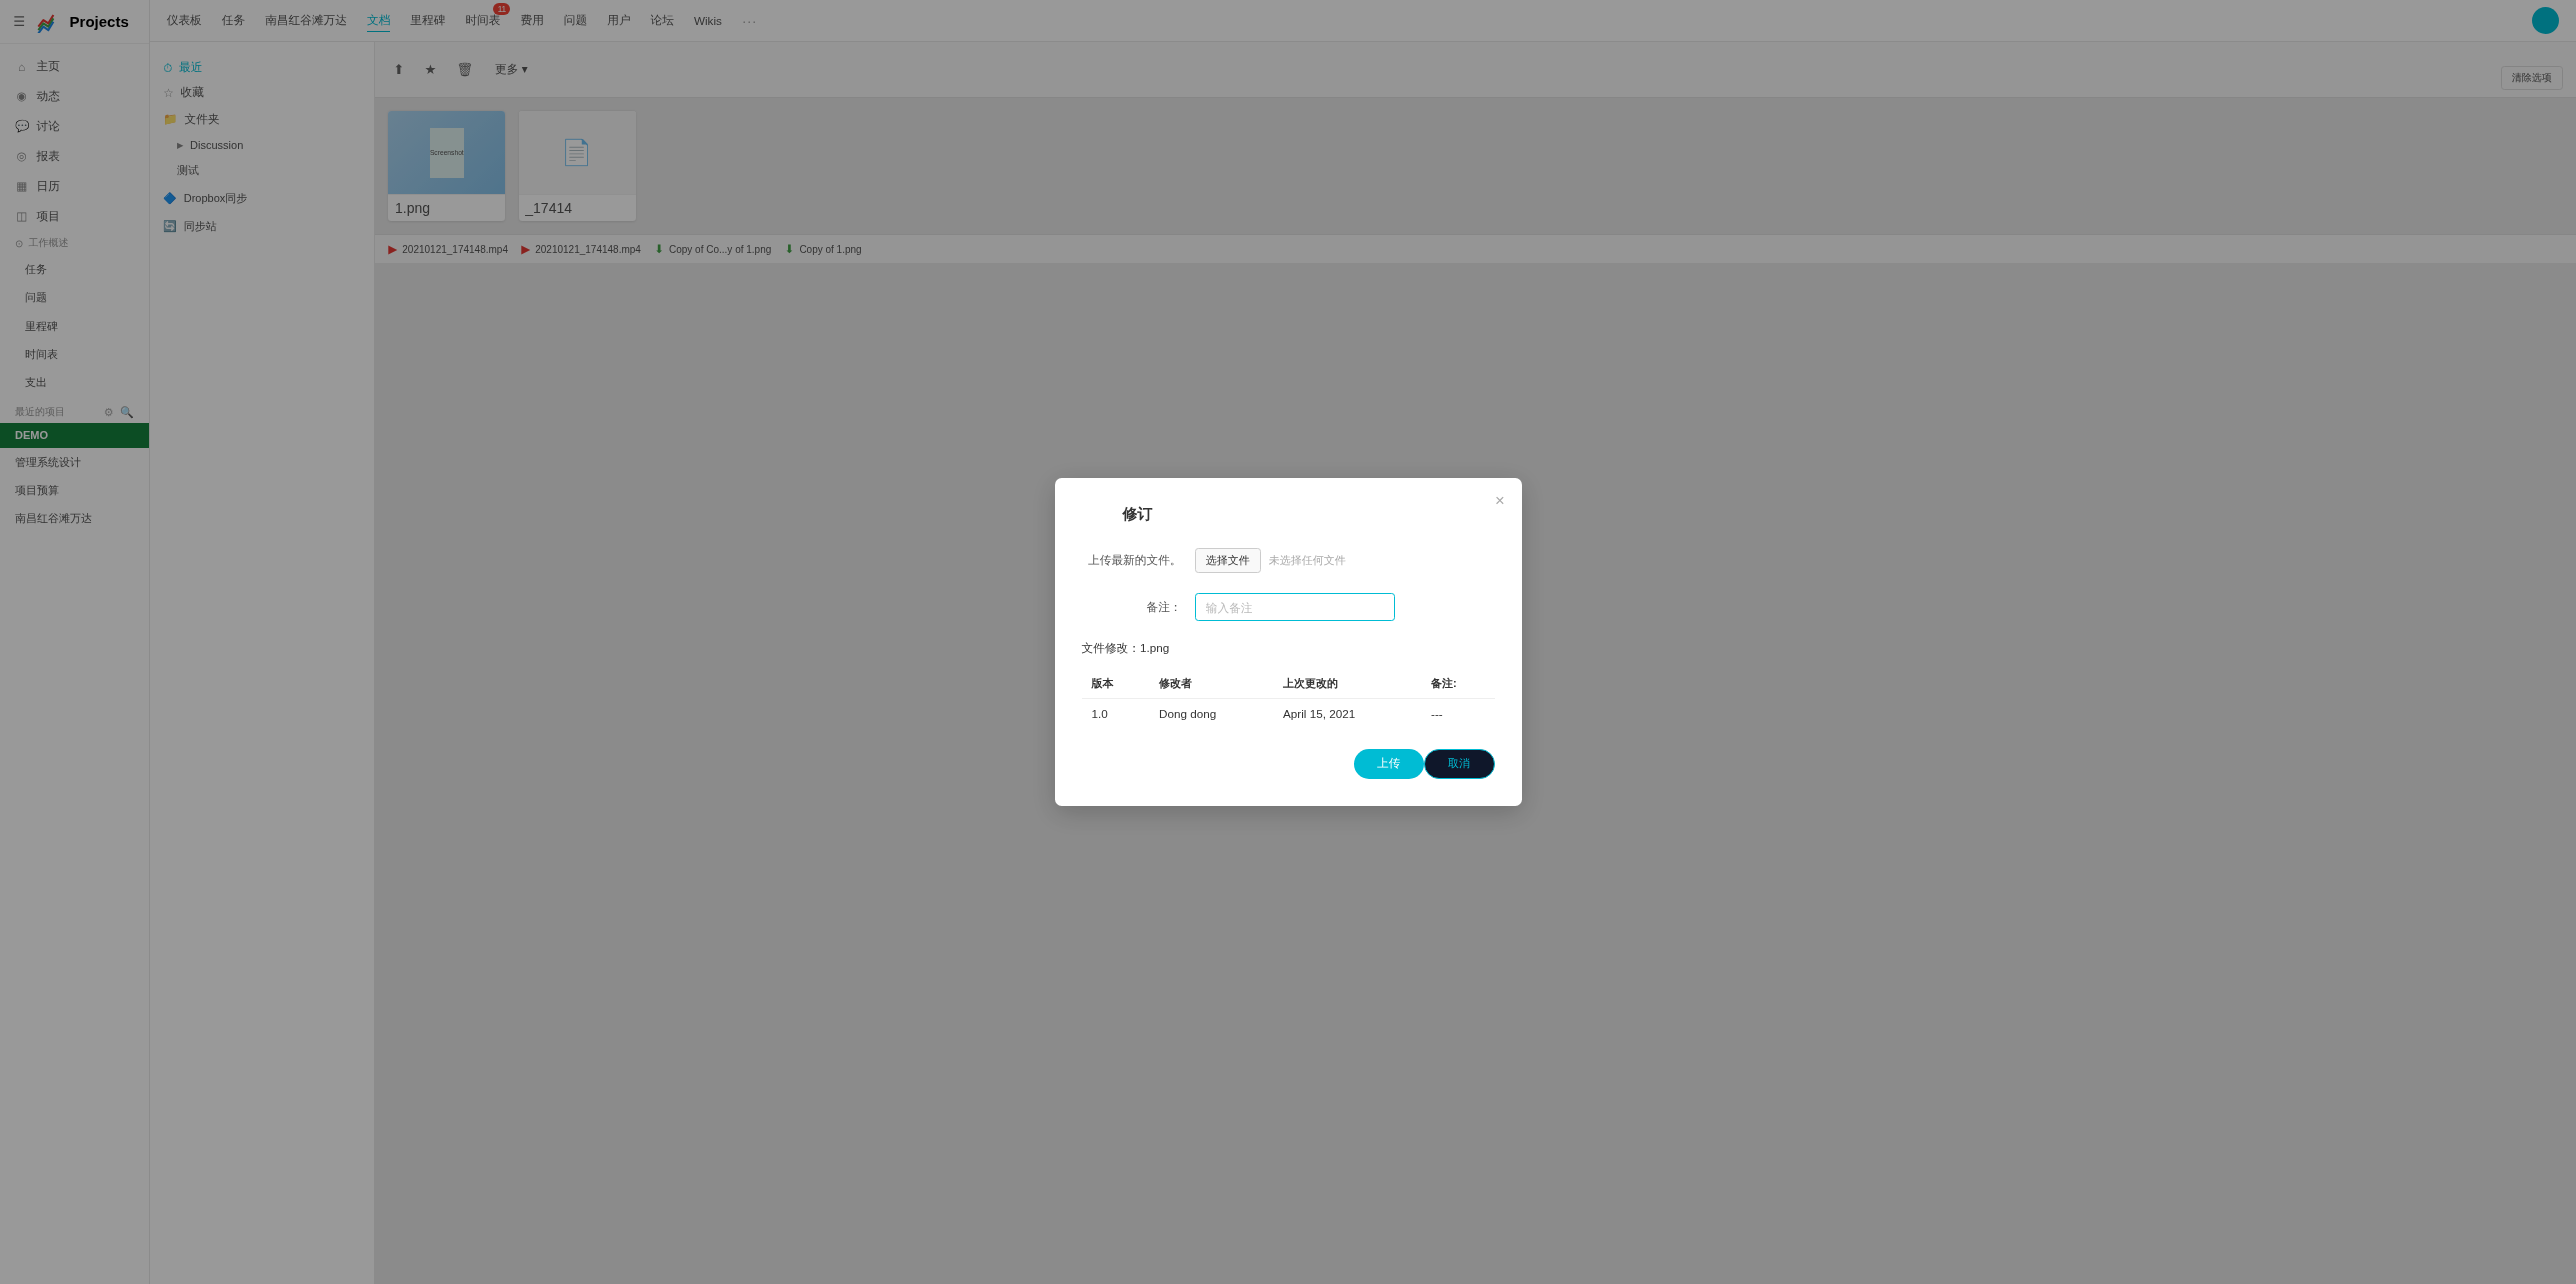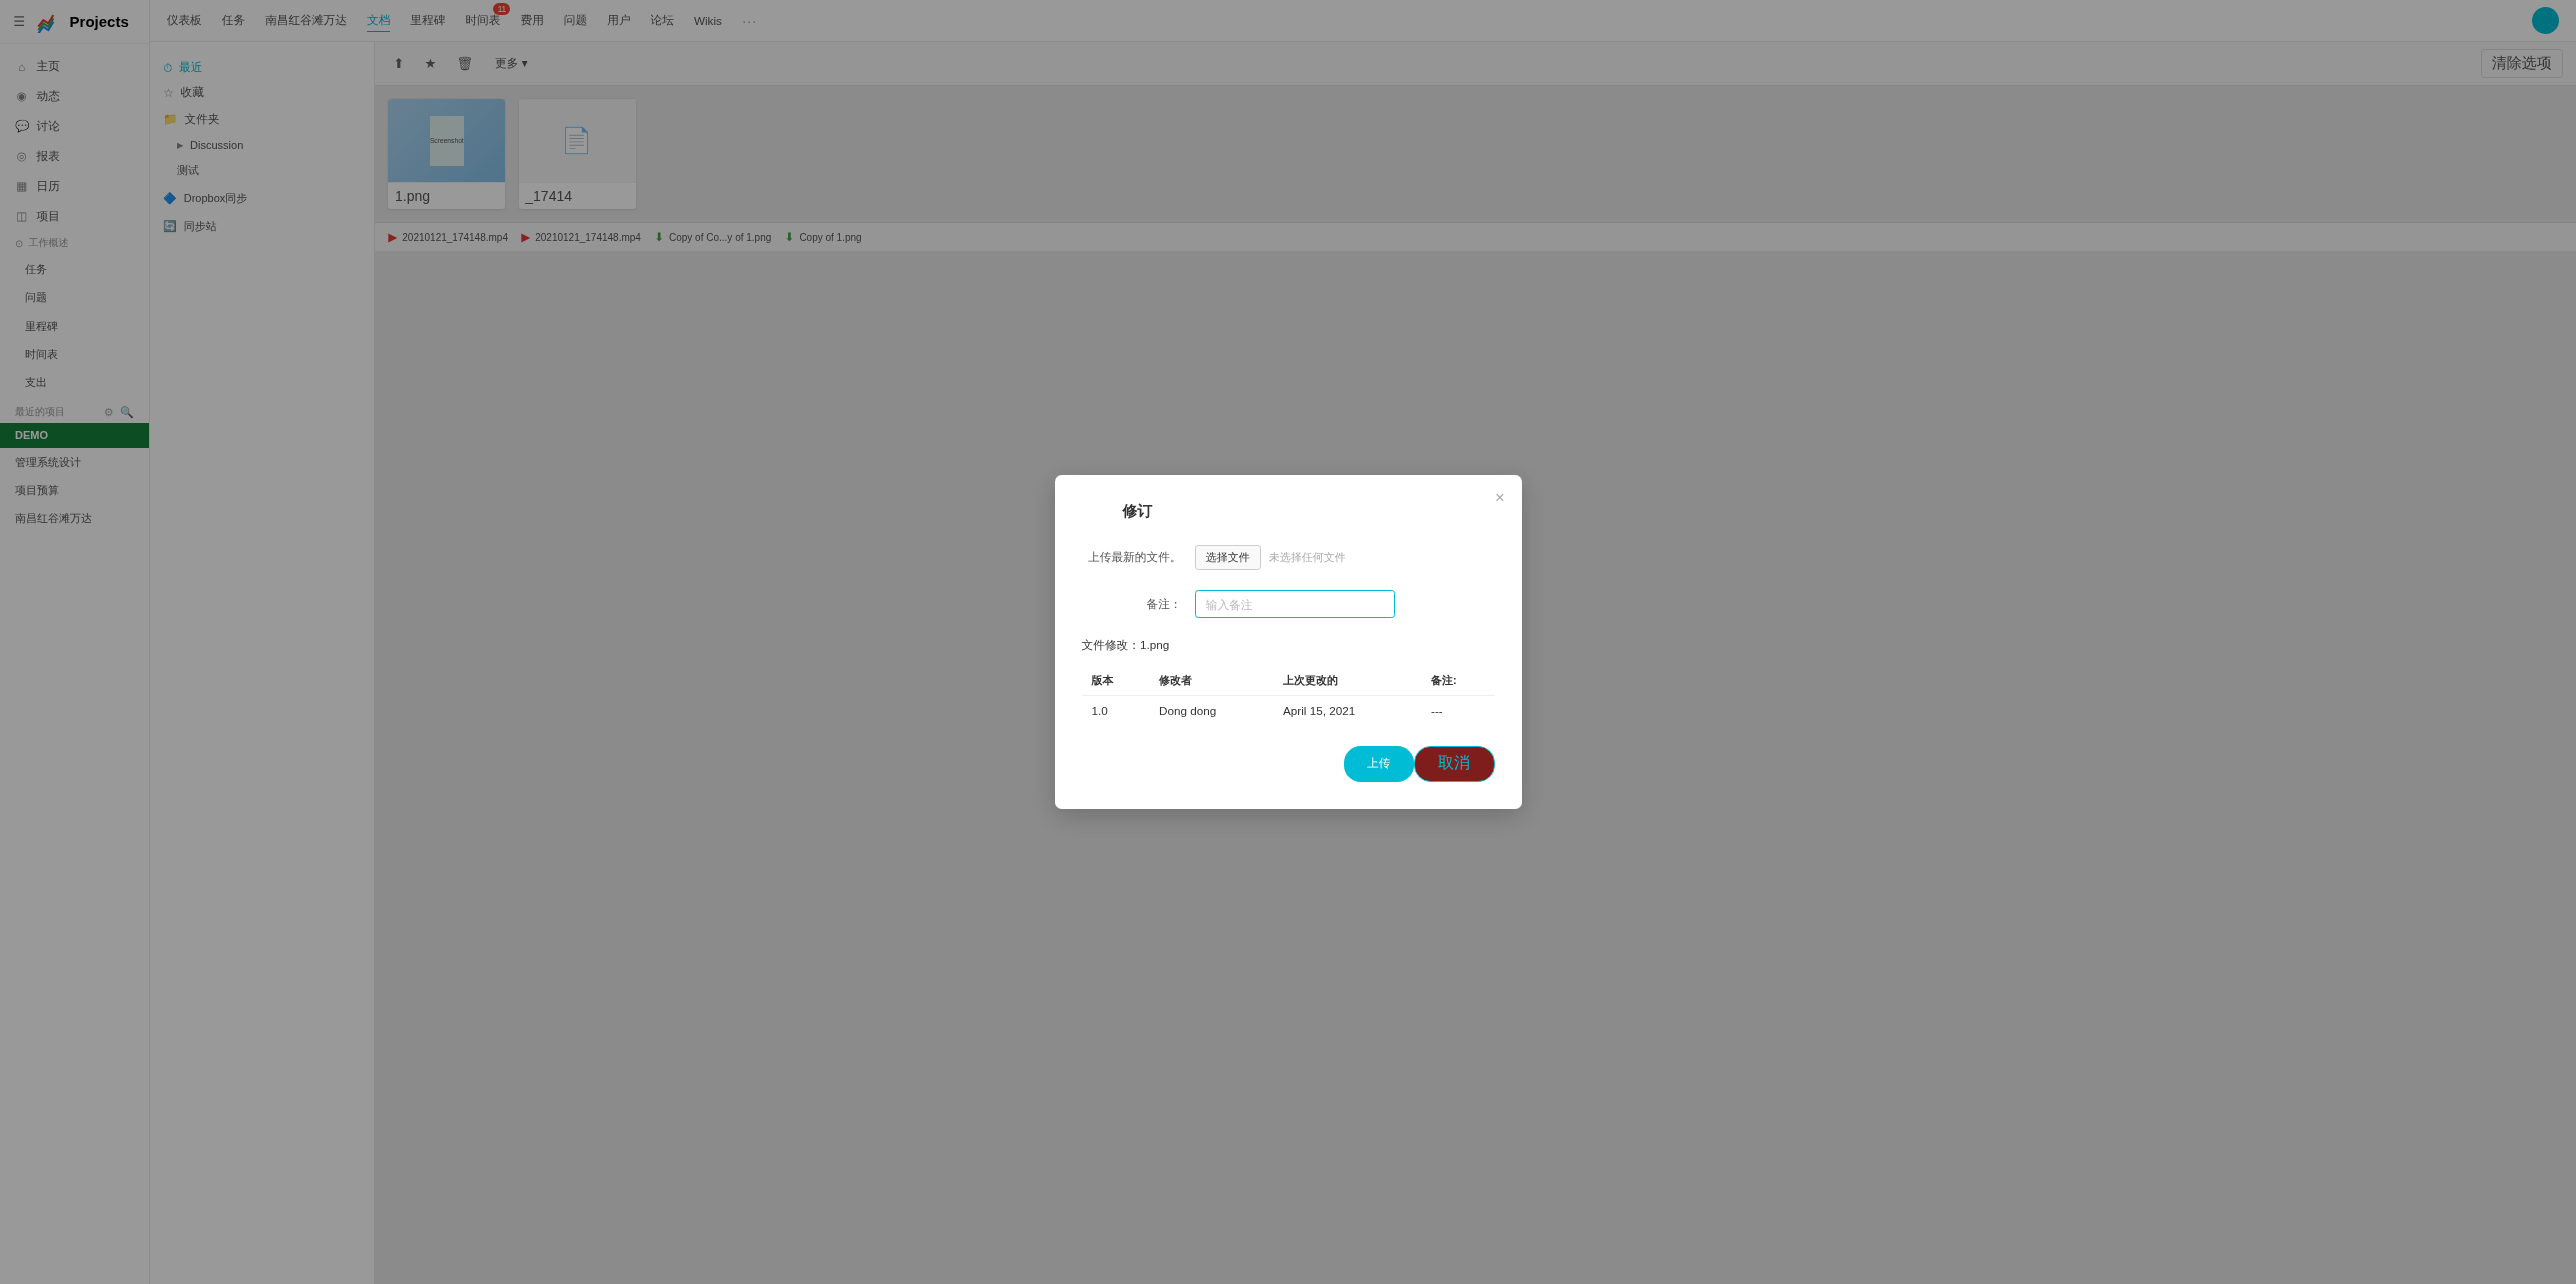--- a/index.html
+++ b/index.html
@@ -60,21 +60,21 @@
 
     .doc-dropbox { padding: 6.7px 13.3px; display: flex; align-items: center; gap: 6.7px; font-size: 11px; color: #555; cursor: pointer; }
 
     
     .doc-main { flex: 1; background: #e8e8e8; overflow: hidden; position: relative; }
 
     
     .doc-toolbar { background: #f9f9f9; border-bottom: 0.8px solid #e0e0e0; display: flex; align-items: center; padding: 6.7px 13.3px; gap: 10px; }
     .toolbar-btn { background: none; border: none; cursor: pointer; color: #666; font-size: 13.3px; padding: 3.3px 5px; border-radius: 3.3px; }
     .toolbar-more-btn { display: flex; align-items: center; gap: 3.3px; background: none; border: none; cursor: pointer; color: #555; font-size: 11.7px; padding: 3.3px 6.7px; border-radius: 3.3px; }
-    .clear-btn { margin-left: auto; background: none; border: 0.8px solid #ddd; color: #555; font-size: 15px; padding: 4.2px 10px; border-radius: 3.3px; cursor: pointer; }
+    .clear-btn { margin-left: auto; background: none; border: 0.8px solid #ddd; color: #555; font-size: 10px; padding: 4.2px 10px; border-radius: 3.3px; cursor: pointer; margin-top: 17px; }
 
     
     .section-label { padding: 8.3px 13.3px; font-size: 11px; color: #aaa; background: #f9f9f9; }
 
     
     .file-grid { display: flex; flex-wrap: wrap; gap: 13.3px; padding: 13.3px; background: #e8e8e8; }
     .file-thumb { width: 117px; background: #fff; border-radius: 3.3px; overflow: hidden; box-shadow: 0 0.8px 2.5px rgba(0,0,0,0.1); cursor: pointer; }
     .file-thumb-img { width: 100%; height: 83px; background: #ddd; display: flex; align-items: center; justify-content: center; color: #aaa; font-size: 10px; overflow: hidden; }
     .file-thumb-name { padding: 5px 6.7px; font-size: 14px; color: #555; border-top: 0.8px solid #f0f0f0; white-space: nowrap; overflow: hidden; text-overflow: ellipsis; }
 
@@ -100,21 +100,21 @@
     .modal-input::placeholder { color: #bbb; }
 
     .modal-revision-title { font-size: 11.7px; color: #333; margin-bottom: 13.3px; }
 
     .modal-table { width: 100%; border-collapse: collapse; margin-bottom: 20px; }
     .modal-table th { text-align: left; padding: 6.7px 10px; font-size: 11px; color: #333; font-weight: 600; border-bottom: 0.8px solid #eee; }
     .modal-table td { padding: 8.3px 10px; font-size: 11.7px; color: #333; font-weight: 500; }
 
     .modal-footer { display: flex; justify-content: flex-end; margin-top: 6.7px; }
     .btn-upload { background: #00bcd4; color: #fff; border: none; border-radius: 16.7px; padding: 6.7px 23.4px; font-size: 11.7px; cursor: pointer; }
-    .btn-cancel { background: #7f1d1d; color: #333; border: 0.8px solid #00bcd4; border-radius: 16.7px; padding: 6.7px 23.4px; font-size: 16px; cursor: pointer; color: #00bcd4; }
+    .btn-cancel { background: #0f172a; color: #333; border: 0.8px solid #00bcd4; border-radius: 16.7px; padding: 6.7px 23.4px; font-size: 11px; cursor: pointer; color: #00bcd4; }
   </style>
 </head>
 <body>
 
 <div class="app-container">
 
   <div class="sidebar">
     <div class="sidebar-header">
       <span class="hamburger-icon">☰</span>
       <div class="sidebar-logo">

